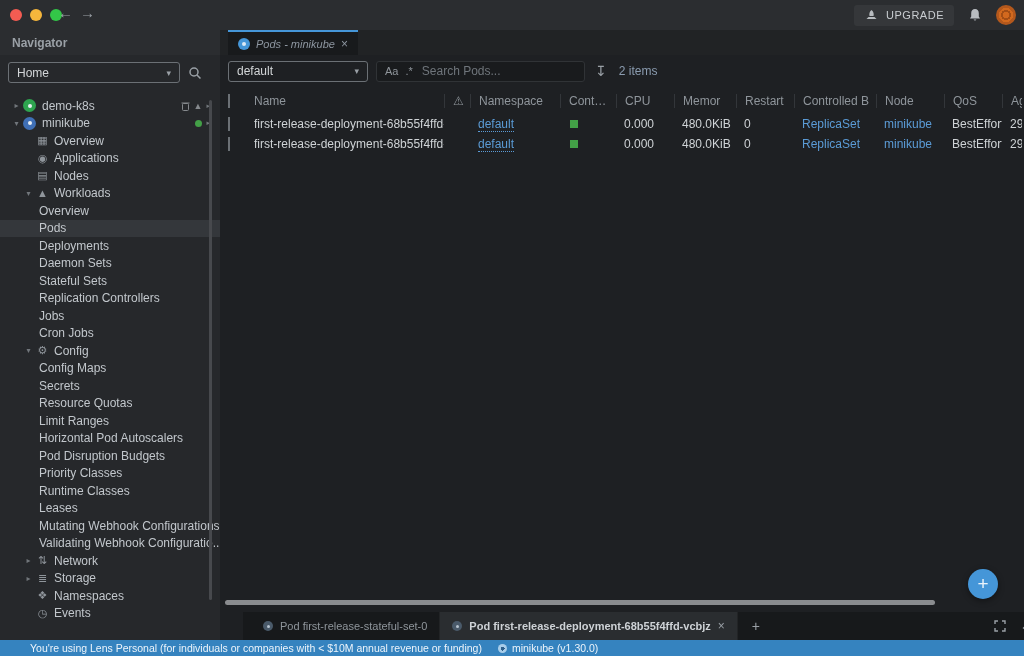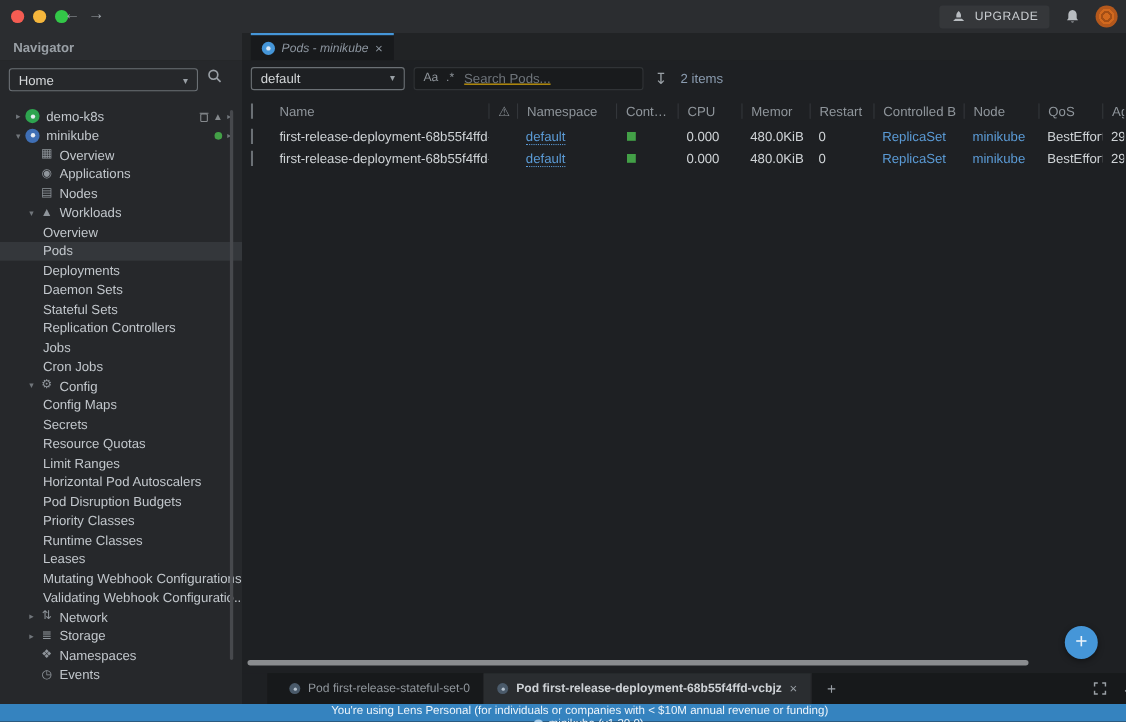--- a/index.html
+++ b/index.html
@@ -29,21 +29,21 @@
   .tabstrip{position:absolute;left:220px;top:30px;width:804px;height:25px;background:#212325;}
   .maintab{position:absolute;left:8px;top:0;height:25px;display:flex;align-items:center;gap:6px;
     padding:0 10px;background:#181a1c;border-top:2px solid #4596d8;cursor:pointer;}
   .ktab-icon{width:12px;height:12px;border-radius:50%;background:#4596d8;position:relative;flex:none;}
   .ktab-icon::after{content:"";position:absolute;left:4px;top:4px;width:4px;height:4px;border-radius:50%;background:#dce9f5;}
   .maintab .tlab{font-size:11px;font-style:italic;color:#8d96a0;white-space:nowrap;}
   .tclose{font-size:12px;color:#8d96a0;cursor:pointer;line-height:1;}
 
   
   .sidebar{position:absolute;left:0;top:55px;width:220px;height:585px;background:#26282b;overflow:hidden;}
-  .homerow{display:flex;padding:7px 8px 6px 8px;gap:8px;}
+  .homerow{display:flex;align-items:center;padding:7px 8px 6px 8px;gap:8px;}
   .homesel{width:172px;height:21px;border:1px solid #6b7075;border-radius:3px;display:flex;
     align-items:center;padding:0 8px;cursor:pointer;}
   .homesel .hval{font-size:12px;color:#d3d6d8;flex:1;}
   .cdown{font-size:9px;color:#9aa0a6;}
   .sicon{display:flex;cursor:pointer;}
   .tree{position:relative;padding-top:8px;}
   .trow{position:relative;display:flex;align-items:center;height:17.5px;cursor:pointer;}
   .trow .lbl{font-size:12px;color:#c2c7cc;white-space:nowrap;overflow:hidden;}
   .trow.sel{background:#34373b;}
   .chev{width:13px;font-size:8px;color:#71767b;text-align:center;flex:none;}
@@ -64,21 +64,21 @@
   
   .content{position:absolute;left:220px;top:55px;width:804px;height:557px;background:#1e2023;}
   .toolbar{position:absolute;left:8px;top:5px;right:8px;height:22px;display:flex;align-items:center;}
   .nssel{width:140px;height:21px;border:1px solid #6b7075;border-radius:3px;display:flex;
     align-items:center;padding:0 8px;cursor:pointer;flex:none;}
   .nssel .nsval{font-size:12px;color:#d3d6d8;flex:1;}
   .searchbox{margin-left:8px;width:209px;height:21px;background:#191b1d;border:1px solid #303336;
     border-radius:3px;display:flex;align-items:center;gap:7px;padding:0 8px;flex:none;}
   .toggle{font-size:11px;color:#8f959b;cursor:pointer;flex:none;}
   .searchbox input{flex:1;min-width:0;background:transparent;border:none;outline:none;
-    font-size:12px;color:#eab308;font-family:"Liberation Sans",sans-serif;text-decoration:underline;}
+    font-size:12px;color:#eab308;font-family:"Liberation Sans",sans-serif;}
   .searchbox input::placeholder{color:#6f757b;}
   .dl{margin-left:10px;font-size:14px;color:#9aa0a6;cursor:pointer;flex:none;}
   .itemscount{margin-left:12px;font-size:12px;color:#8b9cb0;flex:none;}
 
   
   .thead{position:absolute;left:8px;top:33px;right:2px;height:26px;display:flex;align-items:center;}
   .cell{flex:none;font-size:12px;overflow:hidden;white-space:nowrap;}
   .th{color:#8f959b;cursor:pointer;}
   .bl{border-left:1px solid #33363a;padding-left:8px;height:14px;line-height:14px;}
   .c-check{width:26px;}.c-name{width:190px;}.c-warn{width:26px;}.c-ns{width:90px;}
@@ -107,21 +107,21 @@
   .dtab2{background:#2a2d30;}.dtab2 .dlab{color:#ced2d6;font-weight:600;}
   .pod-ic{width:10px;height:10px;border-radius:50%;background:#4a5a6a;flex:none;position:relative;}
   .pod-ic::after{content:"";position:absolute;left:3.5px;top:3.5px;width:3px;height:3px;border-radius:50%;background:#b7c3cf;}
   .dclose{font-size:12px;color:#9aa0a6;cursor:pointer;}
   .dplus{display:flex;align-items:center;padding:0 14px;font-size:14px;color:#9aa0a6;cursor:pointer;}
   .dock-right{margin-left:auto;display:flex;align-items:center;gap:16px;padding-right:14px;}
   .dock-right svg{cursor:pointer;}
 
   
   .statusbar{position:absolute;left:0;top:640px;width:1024px;height:16px;background:#3583bf;
-    display:flex;align-items:center;padding-left:30px;flex-direction:column;}
+    display:flex;align-items:center;padding-left:30px;}
   .statusbar .msg{font-size:10.5px;color:#ecf4fb;white-space:nowrap;}
   .cl-status{display:flex;align-items:center;gap:5px;margin-left:16px;cursor:pointer;}
   .cs-ic{width:9px;height:9px;border-radius:50%;
     background:radial-gradient(circle at 50% 50%, #2c5f8c 0 2px, #a7cdea 2px);}
   .cl-status span{font-size:10.5px;color:#ecf4fb;white-space:nowrap;}
 </style>
 </head>
 <body>
 
 <div class="topbar">

